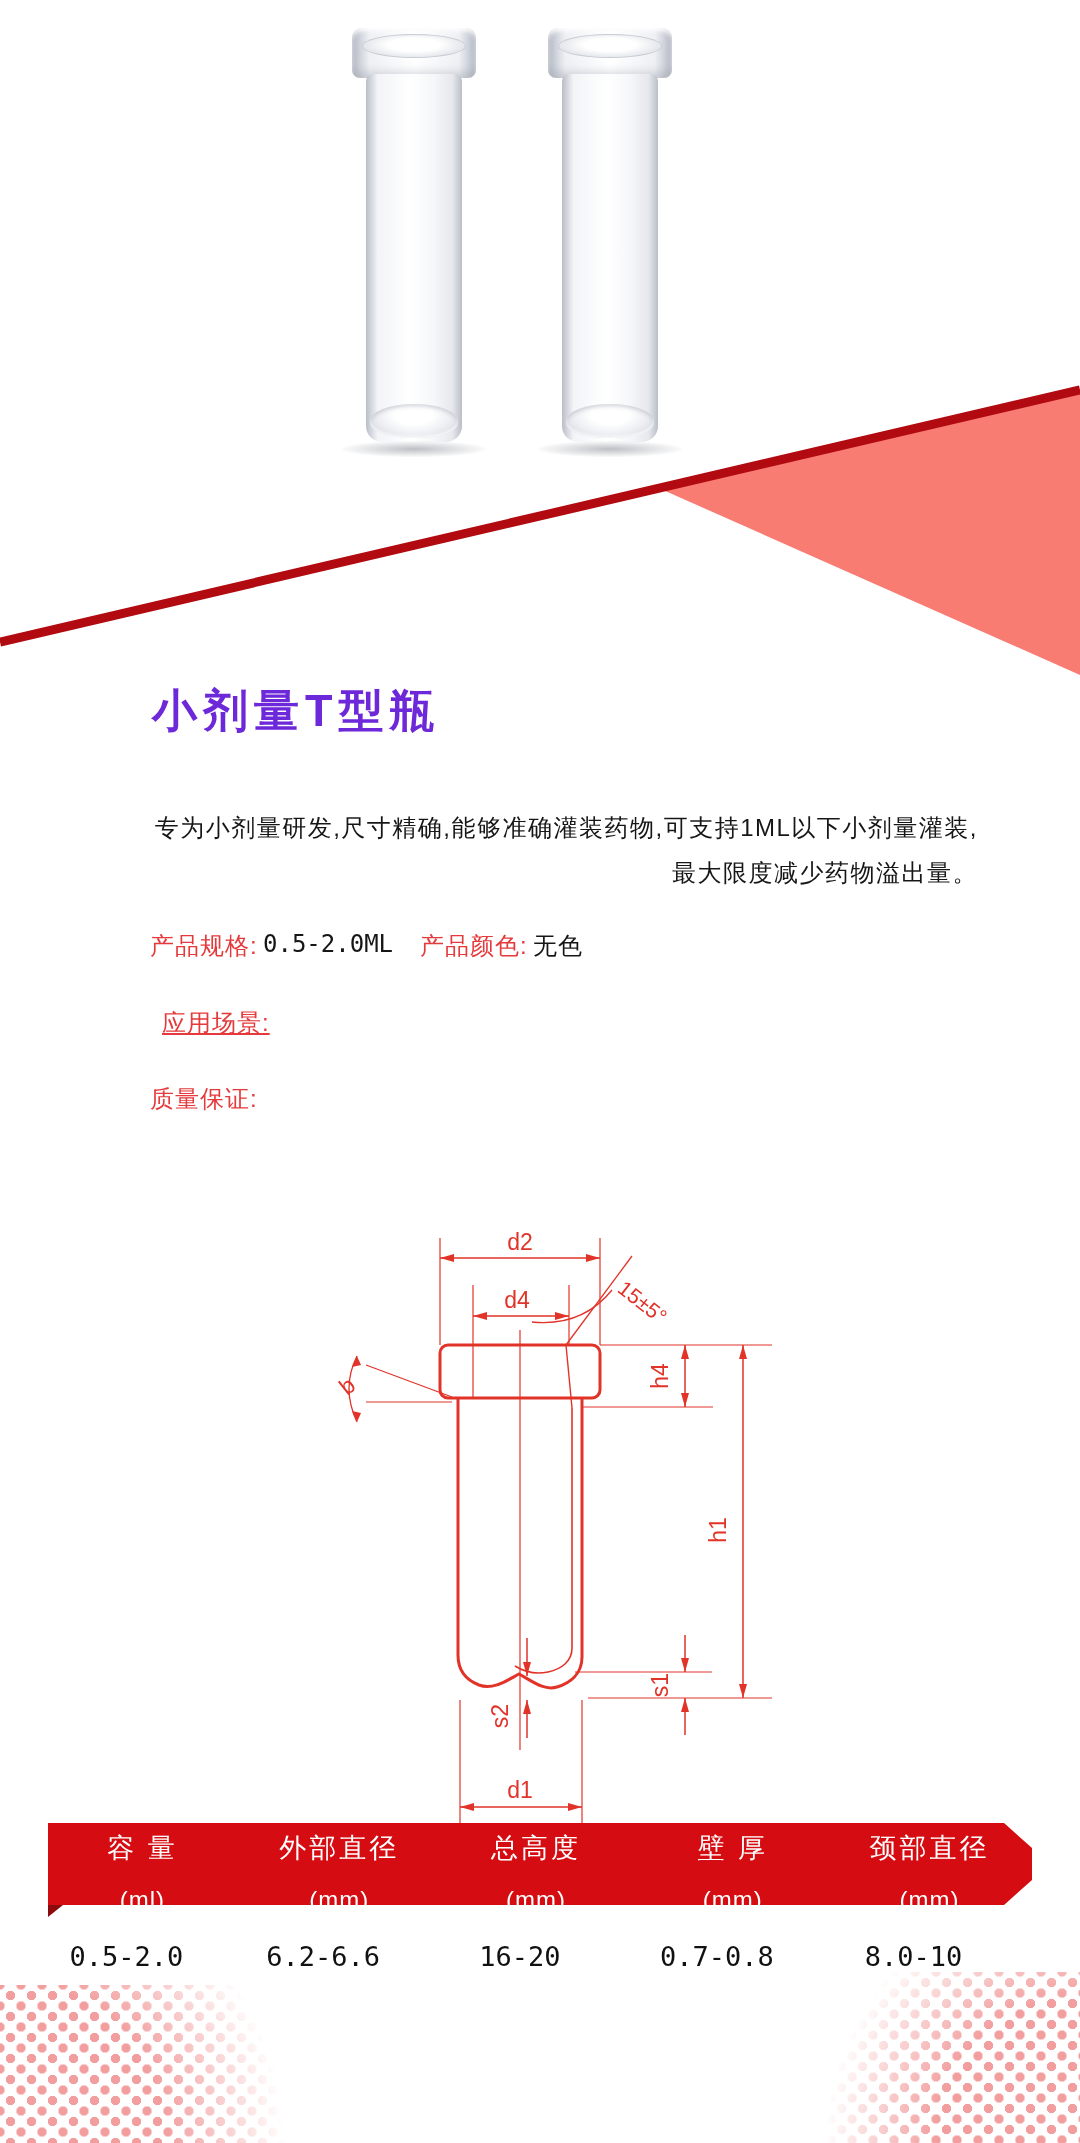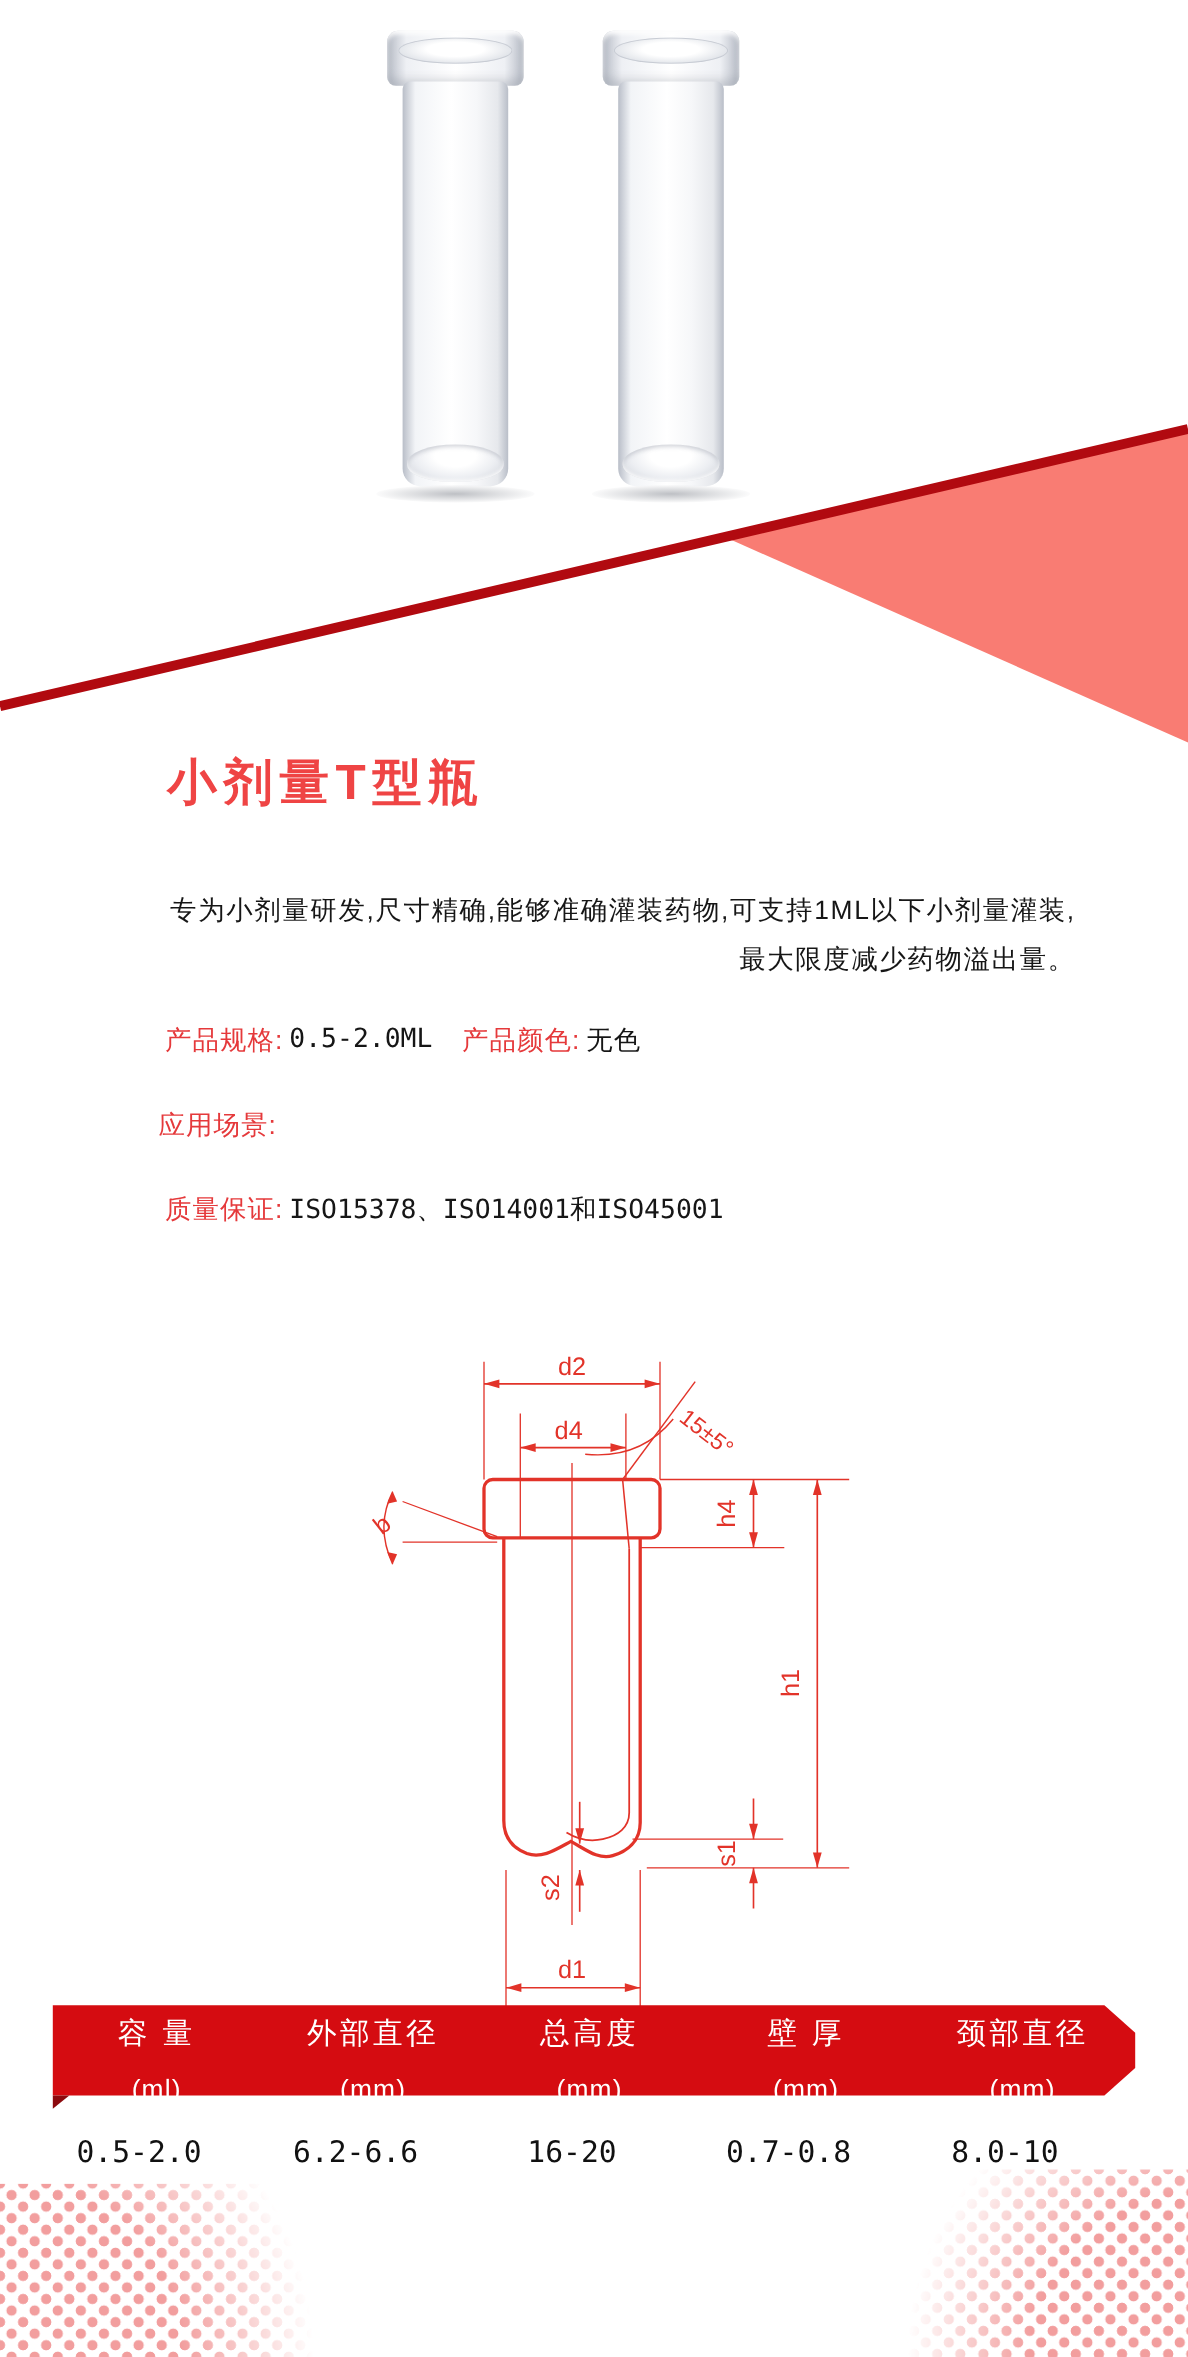--- a/index.html
+++ b/index.html
@@ -18,21 +18,21 @@
   .vbody{position:absolute;top:46px;left:14px;right:14px;bottom:8px;border-radius:7px 7px 16px 16px;
        background:linear-gradient(90deg,#b9bec8,#f2f4f7 12%,#ffffff 46%,#f6f7f9 70%,#e6e8ec 90%,#b9bec8);}
   .inner-bottom{position:absolute;left:4px;right:4px;bottom:4px;height:34px;border-radius:50% 50% 45% 45%;
        background:radial-gradient(ellipse at 50% 30%,#ffffff 30%,#eceef2 60%,#c9cdd5 100%);
        box-shadow:inset 0 -2px 3px rgba(255,255,255,.8), inset 0 2px 4px rgba(150,156,168,.45);}
   .vshadow{position:absolute;left:-10px;right:-10px;bottom:-7px;height:16px;border-radius:50%;
        background:radial-gradient(ellipse at center,rgba(110,115,125,.45) 0%,rgba(110,115,125,.12) 55%,transparent 75%);}
 
   
   .title{position:absolute;left:152px;top:681px;font-size:45px;font-weight:bold;
-         color:#ef4444;letter-spacing:6px;}
+         color:#6d28d9;letter-spacing:6px;}
   .intro{position:absolute;left:148px;top:805px;width:830px;font-size:24px;line-height:45px;
          color:#161616;letter-spacing:1.5px;white-space:pre-line;text-align:right;}
   .spec-row{position:absolute;left:0;width:990px;height:34px;font-size:24px;}
   .spec-label{position:absolute;color:#e5393b;letter-spacing:1px;}
   .spec-value{position:absolute;color:#161616;letter-spacing:1px;}
   .mono{font-family:"DejaVu Sans Mono",monospace;letter-spacing:0;}
 
   
   svg text{font-family:"Liberation Sans",sans-serif;}
 
@@ -88,25 +88,24 @@
 <div class="intro">专为小剂量研发,尺寸精确,能够准确灌装药物,可支持1ML以下小剂量灌装,
 最大限度减少药物溢出量。</div>
 
 <div class="spec-row" style="top:930px;">
   <span class="spec-label" style="left:150px;">产品规格:</span>
   <span class="spec-value mono" style="left:263px;">0.5-2.0ML</span>
   <span class="spec-label" style="left:420px;">产品颜色:</span>
   <span class="spec-value" style="left:533px;">无色</span>
 </div>
 <div class="spec-row" style="top:1007px;">
-  <span class="spec-label" style="left:144px;">应用场景:</span>
+  <span class="spec-label" style="left:162px;text-decoration:underline;">应用场景:</span>
 </div>
 <div class="spec-row" style="top:1083px;">
   <span class="spec-label" style="left:150px;">质量保证:</span>
-  <span class="spec-value mono" style="left:263px;">ISO15378、ISO14001和ISO45001</span>
 </div>
 
 <svg class="abs" style="left:0;top:1230px;" width="1080" height="640" viewBox="0 0 1080 640">
   <g stroke="#e23329" fill="none">
 
     <rect x="440" y="115" width="160" height="53" rx="8" stroke-width="3"></rect>
     <path d="M458,168 L458,425 C458,441 466,450 479,455 C493,460 506,451 519,444
              C532,451 544,461 557,457 C570,453 582,444 582,427 L582,168" stroke-width="3"></path>
     <path d="M572,178 L572,418 C572,431 562,439 548,442 C534,445 523,441 515,436" stroke-width="1.6"></path>
     <path d="M566,115 L572,178" stroke-width="1.4"></path>

